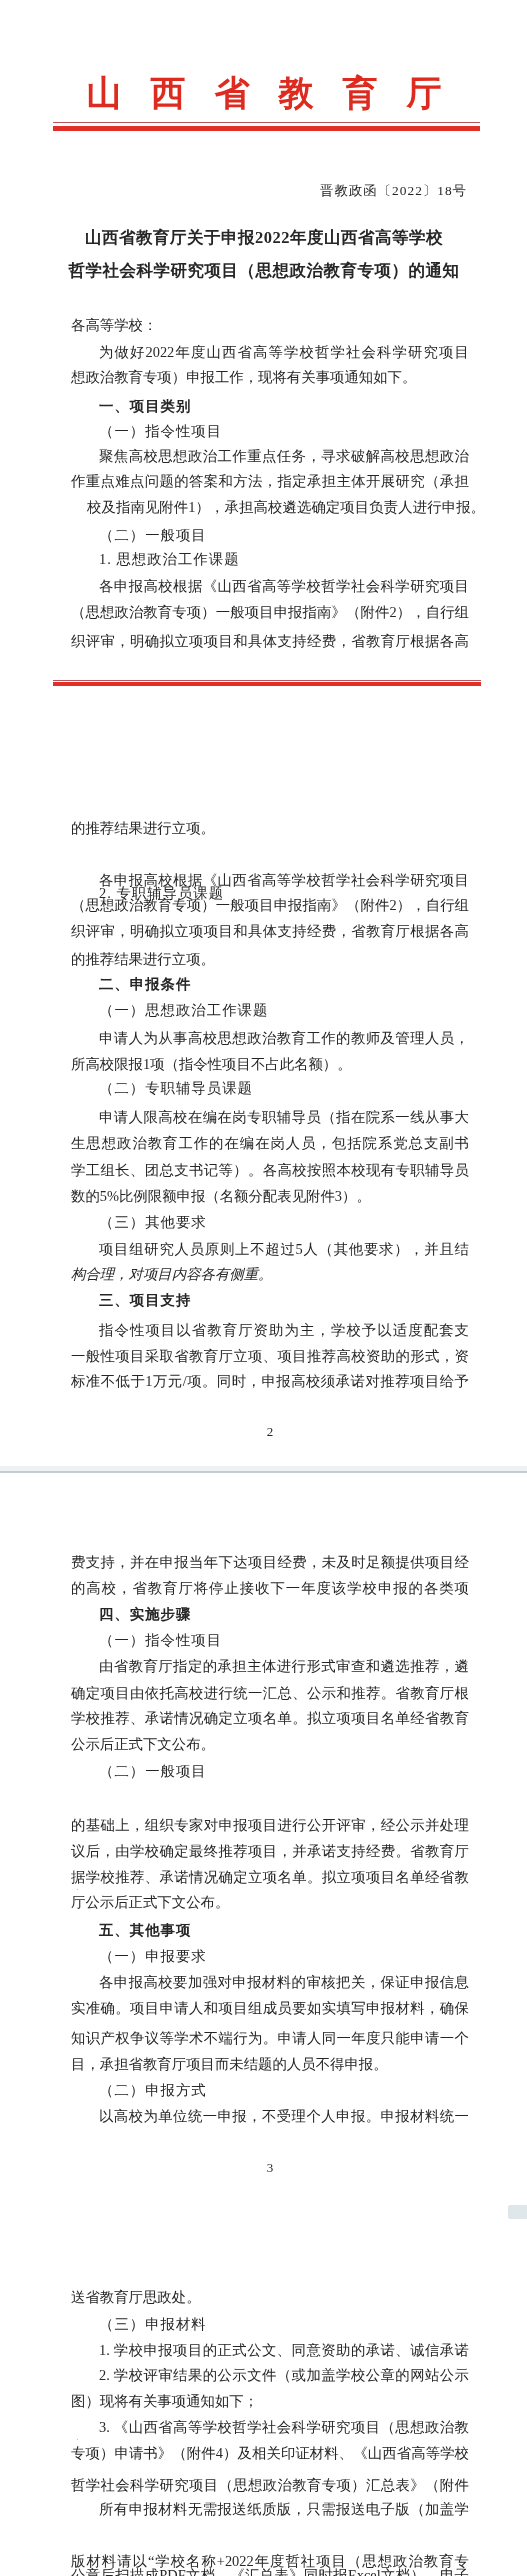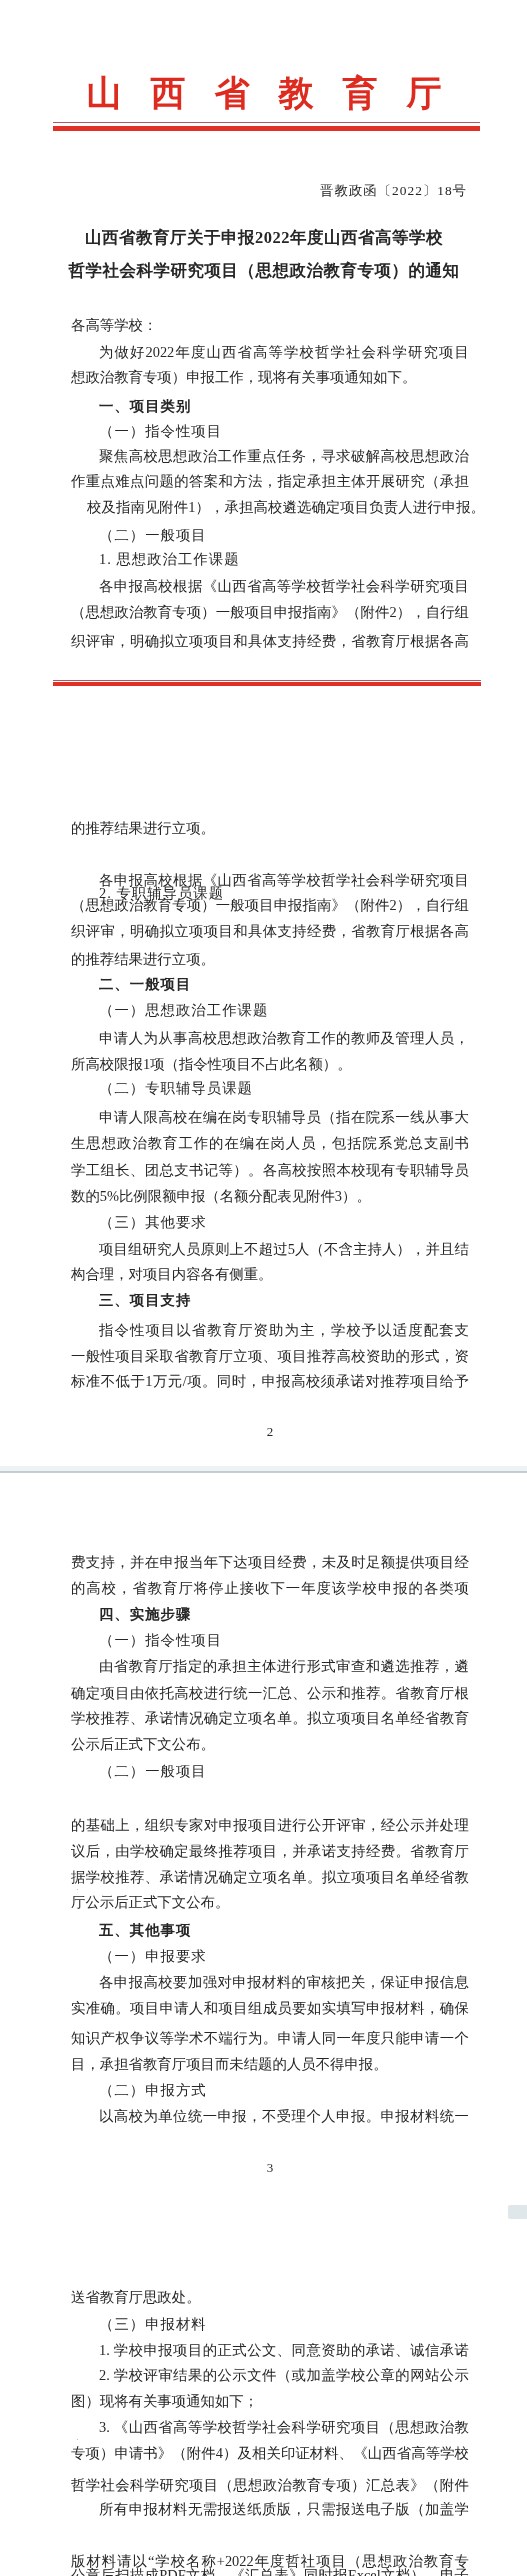--- a/index.html
+++ b/index.html
@@ -49,32 +49,32 @@
 
   <div class="rule" style="top:680px;left:53px;width:428px;height:1px;background:#b8545c;"></div>
   <div class="rule" style="top:682px;left:53px;width:428px;height:4.1px;background:#e03028;"></div>
 
   <div class="ln" style="top:819px;">的推荐结果进行立项。</div>
   <div class="ln sb" style="top:867px;margin-top:17px;">2. 专职辅导员课题</div>
   <div class="ln jf ind" style="top:871px;">各申报高校根据《山西省高等学校哲学社会科学研究项目</div>
   <div class="ln jf" style="top:896px;">（思想政治教育专项）一般项目申报指南》（附件2），自行组</div>
   <div class="ln jf" style="top:922px;">织评审，明确拟立项项目和具体支持经费，省教育厅根据各高校</div>
   <div class="ln" style="top:950px;">的推荐结果进行立项。</div>
-  <div class="ln hd" style="top:975px;">二、一般项目</div>
+  <div class="ln hd" style="top:975px;">二、申报条件</div>
   <div class="ln sb" style="top:1001px;">（一）思想政治工作课题</div>
   <div class="ln jf ind" style="top:1029px;">申请人为从事高校思想政治教育工作的教师及管理人员，每</div>
   <div class="ln" style="top:1055px;">所高校限报1项（指令性项目不占此名额）。</div>
   <div class="ln sb" style="top:1079px;">（二）专职辅导员课题</div>
   <div class="ln jf ind" style="top:1108px;">申请人限高校在编在岗专职辅导员（指在院系一线从事大学</div>
   <div class="ln jf" style="top:1134px;">生思想政治教育工作的在编在岗人员，包括院系党总支副书记、</div>
   <div class="ln jf" style="top:1161px;">学工组长、团总支书记等）。各高校按照本校现有专职辅导员总</div>
   <div class="ln" style="top:1187px;">数的5%比例限额申报（名额分配表见附件3）。</div>
   <div class="ln sb" style="top:1213px;">（三）其他要求</div>
-  <div class="ln jf ind" style="top:1240px;">项目组研究人员原则上不超过5人（不含主持人），并且结</div>
-  <div class="ln" style="top:1265px;">构合理，对项目内容各有侧重。</div>
+  <div class="ln jf ind" style="top:1240px;">项目组研究人员原则上不超过5人（其他要求），并且结</div>
+  <div class="ln" style="top:1265px;font-style:italic;">构合理，对项目内容各有侧重。</div>
   <div class="ln hd" style="top:1291px;">三、项目支持</div>
   <div class="ln jf ind" style="top:1321px;">指令性项目以省教育厅资助为主，学校予以适度配套支持。</div>
   <div class="ln jf" style="top:1347px;">一般性项目采取省教育厅立项、项目推荐高校资助的形式，资助</div>
   <div class="ln jf" style="top:1372px;">标准不低于1万元/项。同时，申报高校须承诺对推荐项目给予经</div>
   <div class="ln pg" style="top:1422px;">2</div>
 
   <div class="artifact" style="top:1466px;left:0;width:528px;height:6.2px;background:#eef2f4;"></div>
   <div class="artifact" style="top:1471px;left:0;width:528px;height:1.5px;background:#b4c2ca;opacity:.8;"></div>
 
   <div class="ln jf" style="top:1553px;">费支持，并在申报当年下达项目经费，未及时足额提供项目经费</div>

